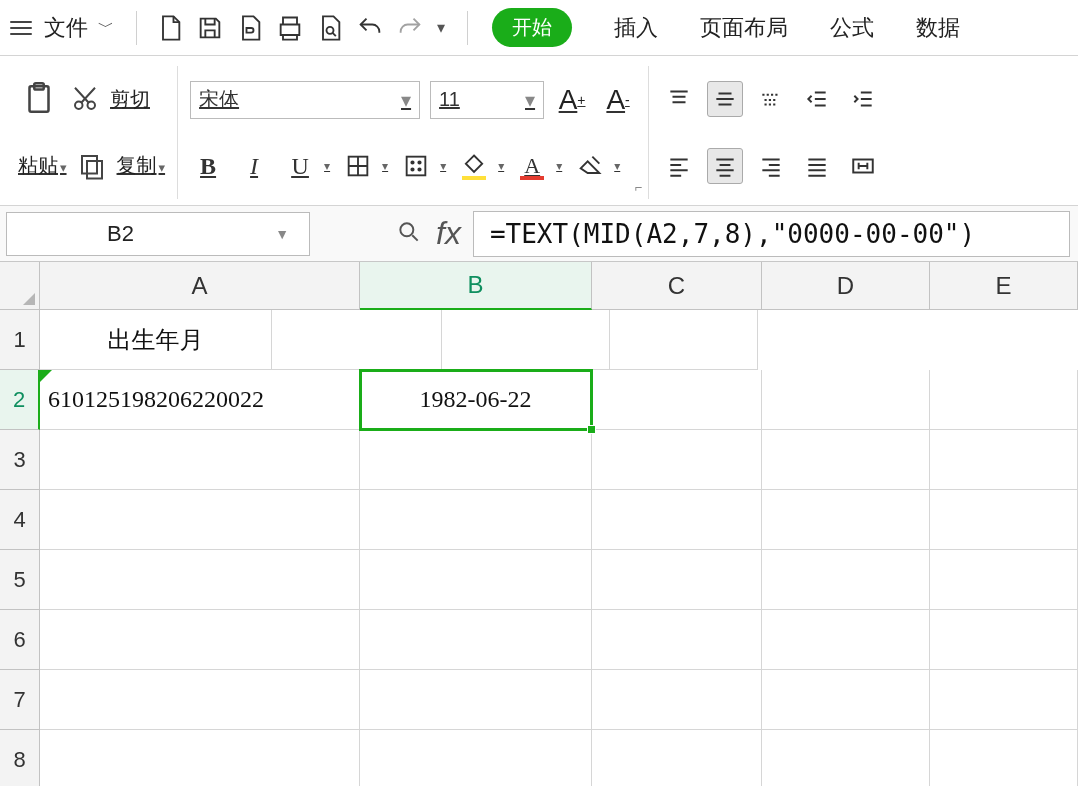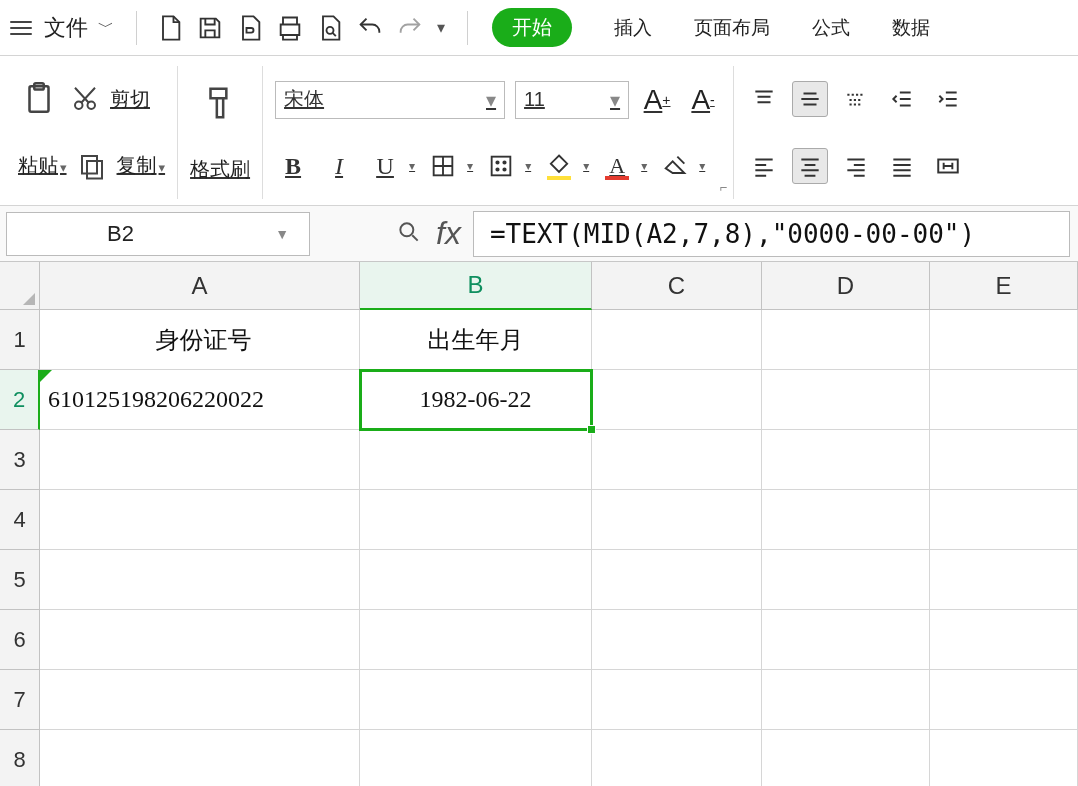--- a/index.html
+++ b/index.html
@@ -37,21 +37,21 @@
     display:flex; align-items:center; justify-content:center;
     color:#333;
   }
   .qicon svg { width:28px; height:28px; stroke:#333; fill:none; stroke-width:1.6; }
   .pill {
     background:#1aad19; color:#fff; font-size:20px;
     padding:6px 20px; border-radius:22px; font-weight:500;
     margin-left:8px;
   }
   .tab-label {
-    font-size:19px; color:#222; margin-left:36px;
+    font-size:22px; color:#222; margin-left:36px;
   }
 
   
   .ribbon {
     display:flex;
     align-items:stretch;
     padding: 10px 6px 6px 6px;
     border-bottom:1px solid #d4d4d4;
     background:#fff;
     height: 150px;
@@ -282,28 +282,20 @@
       <div class="bigicon" style="width:30px">
         <svg viewBox="0 0 24 24">
             <rect x="4" y="4" width="12" height="14"></rect>
             <rect x="8" y="8" width="12" height="14"></rect>
           </svg>
       </div>
       <span class="smalltxt"><span>复制</span><span class="tiny-chev">▾</span></span>
     </div>
   </div>
 
-  <div class="rgroup" style="align-items:center">
-    <div class="bigicon">
-      <svg viewBox="0 0 24 24">
-          <path d="M6 3h10v6H6zM10 9v12h4V9"></path>
-        </svg>
-    </div>
-    <span class="smalltxt">格式刷</span>
-  </div>
 
   <div class="rgroup grp-font">
     <div class="rrow">
       <div class="font-select">
         <span>宋体</span>
         <span style="color:#888">▾</span>
       </div>
       <div class="size-select">
         <span>11</span>
         <span style="color:#888">▾</span>
@@ -445,21 +437,20 @@
     <div class="corner"></div>
     <div class="col-h colA">A</div>
     <div class="col-h colB active">B</div>
     <div class="col-h colC">C</div>
     <div class="col-h colD">D</div>
     <div class="col-h colE">E</div>
   </div>
 
   <div class="row">
     <div class="row-h">1</div>
-    <div class="cell colA header1">身份证号</div>
     <div class="cell colB">出生年月</div>
     <div class="cell colC"></div>
     <div class="cell colD"></div>
     <div class="cell colE"></div>
   </div>
 
   <div class="row">
     <div class="row-h active">2</div>
     <div class="cell colA">
       <div class="green-tri"></div>

